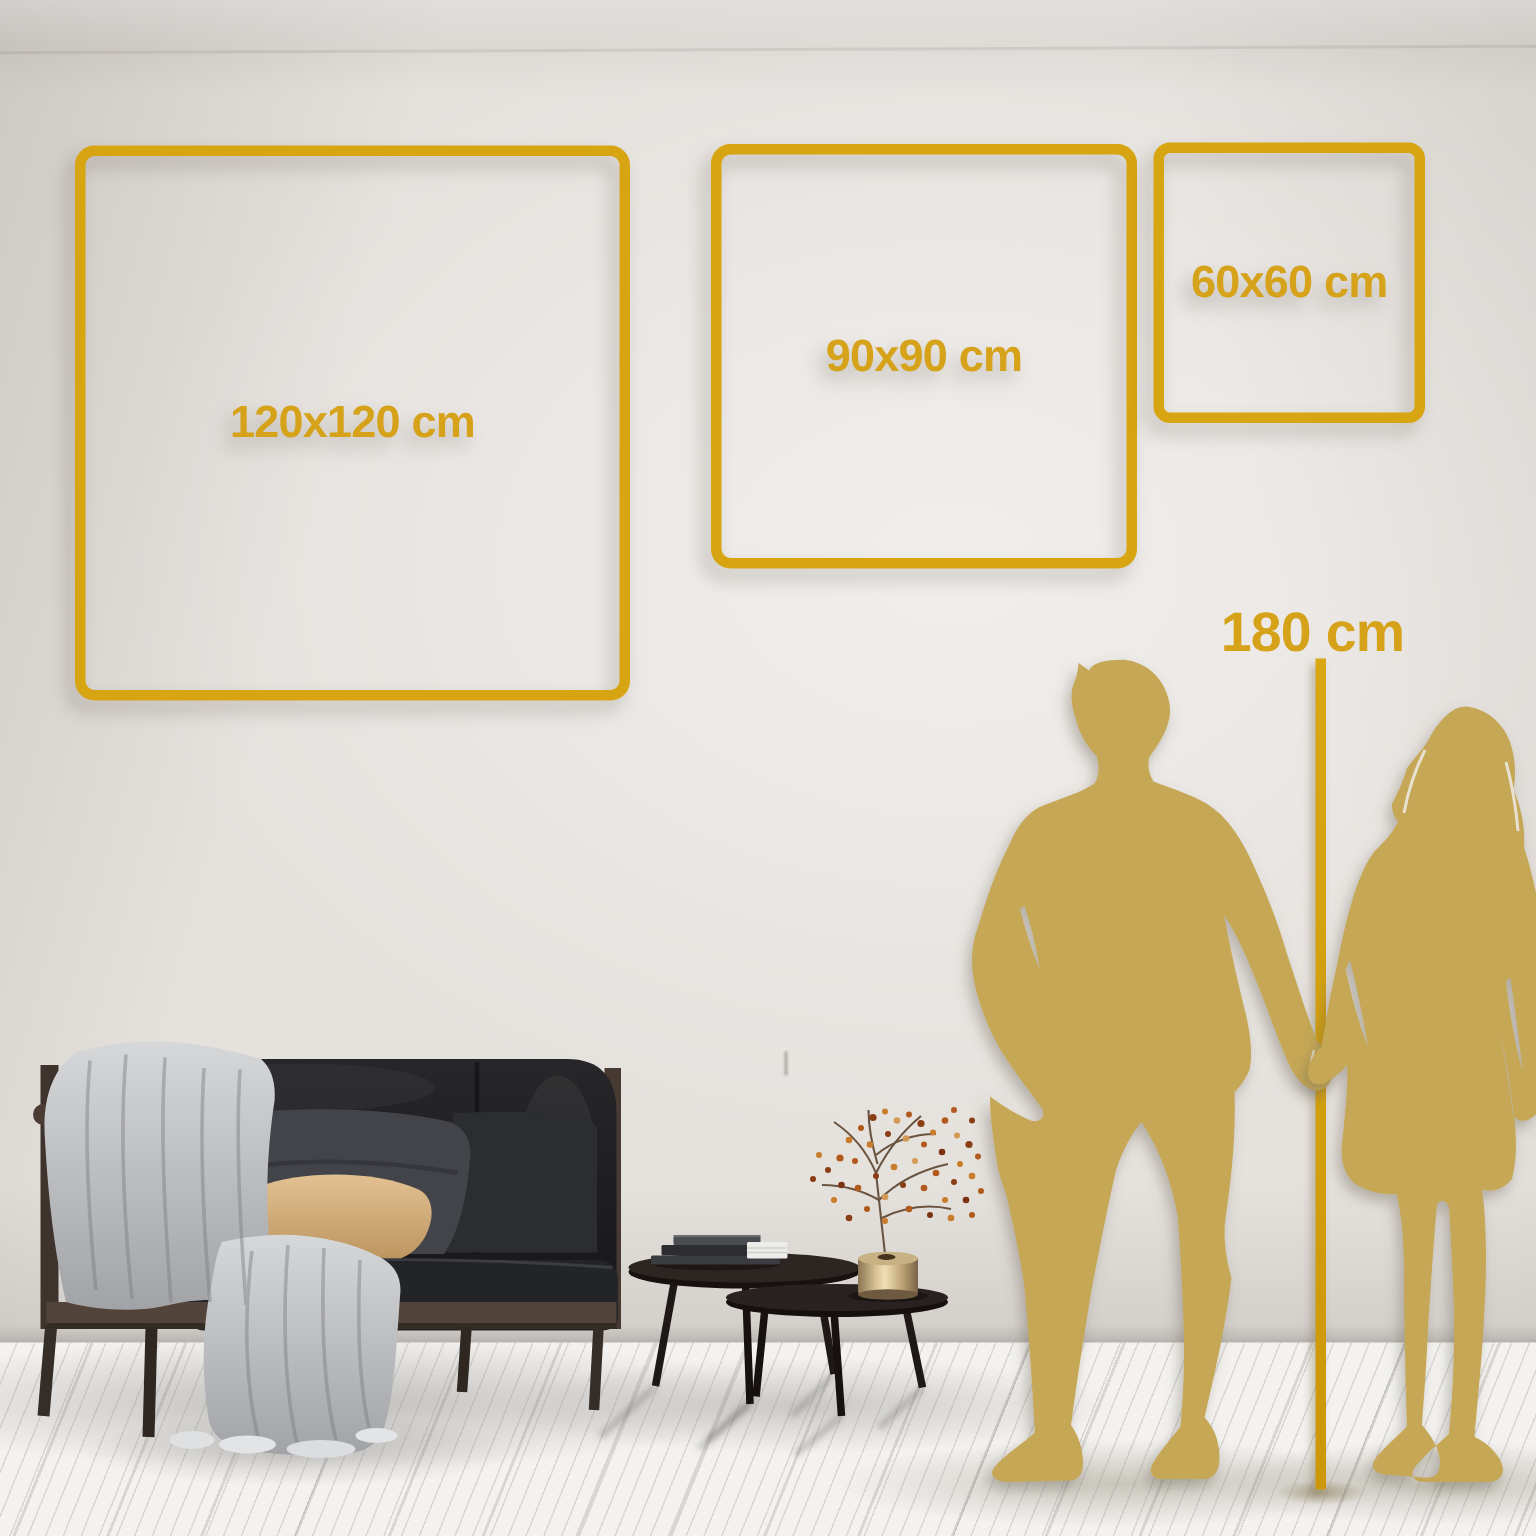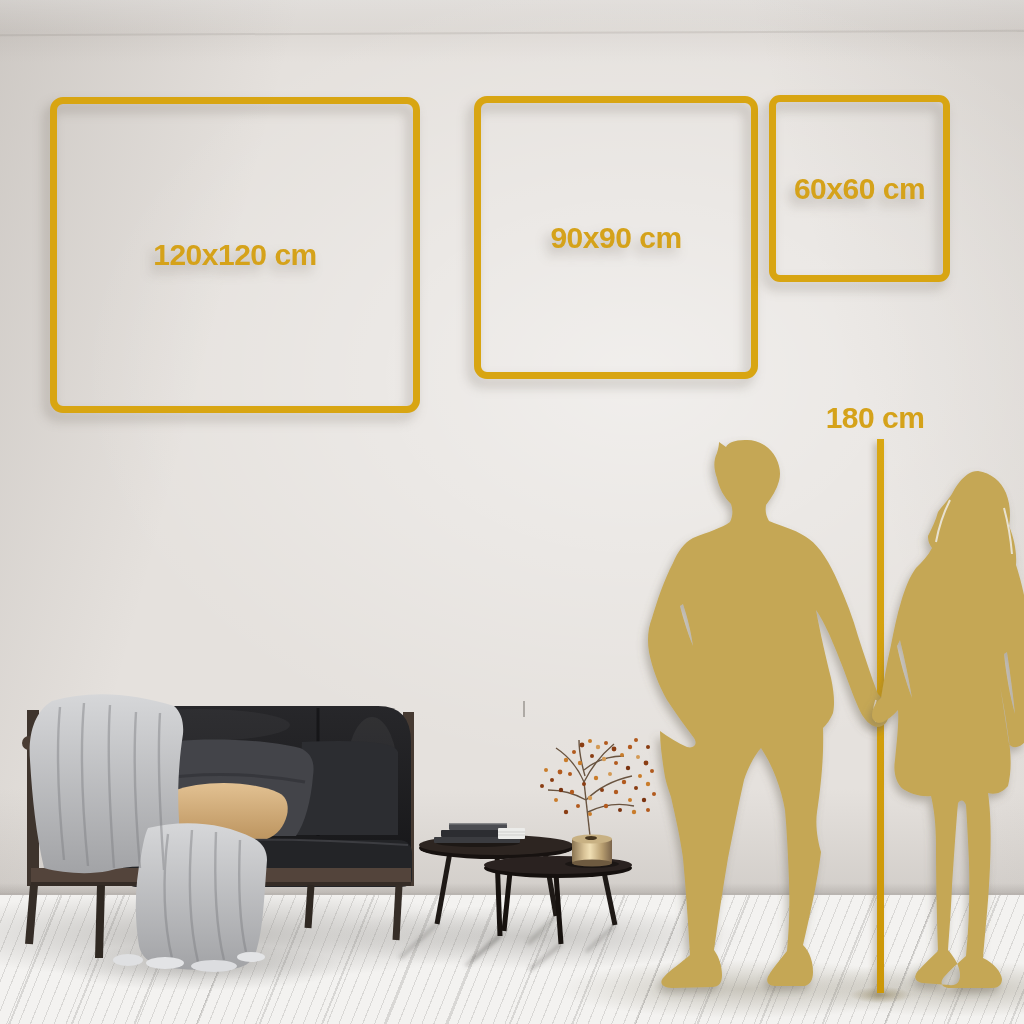--- a/index.html
+++ b/index.html
@@ -45,27 +45,27 @@
   
   .size-frame{
     position:absolute;box-sizing:border-box;
     border:7px solid #d8a512;border-radius:13px;
     display:flex;align-items:center;justify-content:center;
     filter:drop-shadow(-5px 7px 6px rgba(75,66,50,0.28));
   }
   .size-frame .size-label{
     color:#d5a21a;font-weight:700;font-size:30px;letter-spacing:-0.5px;white-space:nowrap;
   }
-  .f120{left:50px;top:97px;width:370px;height:316px;}
+  .f120{left:50px;top:97px;width:370px;height:370px;}
   .f90 {left:474px;top:96px;width:284px;height:283px;}
   .f60 {left:769px;top:95px;width:181px;height:187px;border-radius:11px;}
   
   .ruler-label{
     position:absolute;left:810px;top:401px;width:130px;text-align:center;
-    color:#d5a21a;font-weight:700;font-size:30px;letter-spacing:-0.5px;
+    color:#d5a21a;font-weight:700;font-size:37px;letter-spacing:-0.5px;
   }
   .ruler-line{
     position:absolute;left:877px;top:439px;width:7px;height:554px;
     background:linear-gradient(to bottom,#d9a713,#cc9708);
     box-shadow:-3px 4px 6px rgba(125,113,82,0.40);
   }
   
   .layer{position:absolute;left:0;top:0;width:1024px;height:1024px;pointer-events:none;}
 </style>
 </head>

